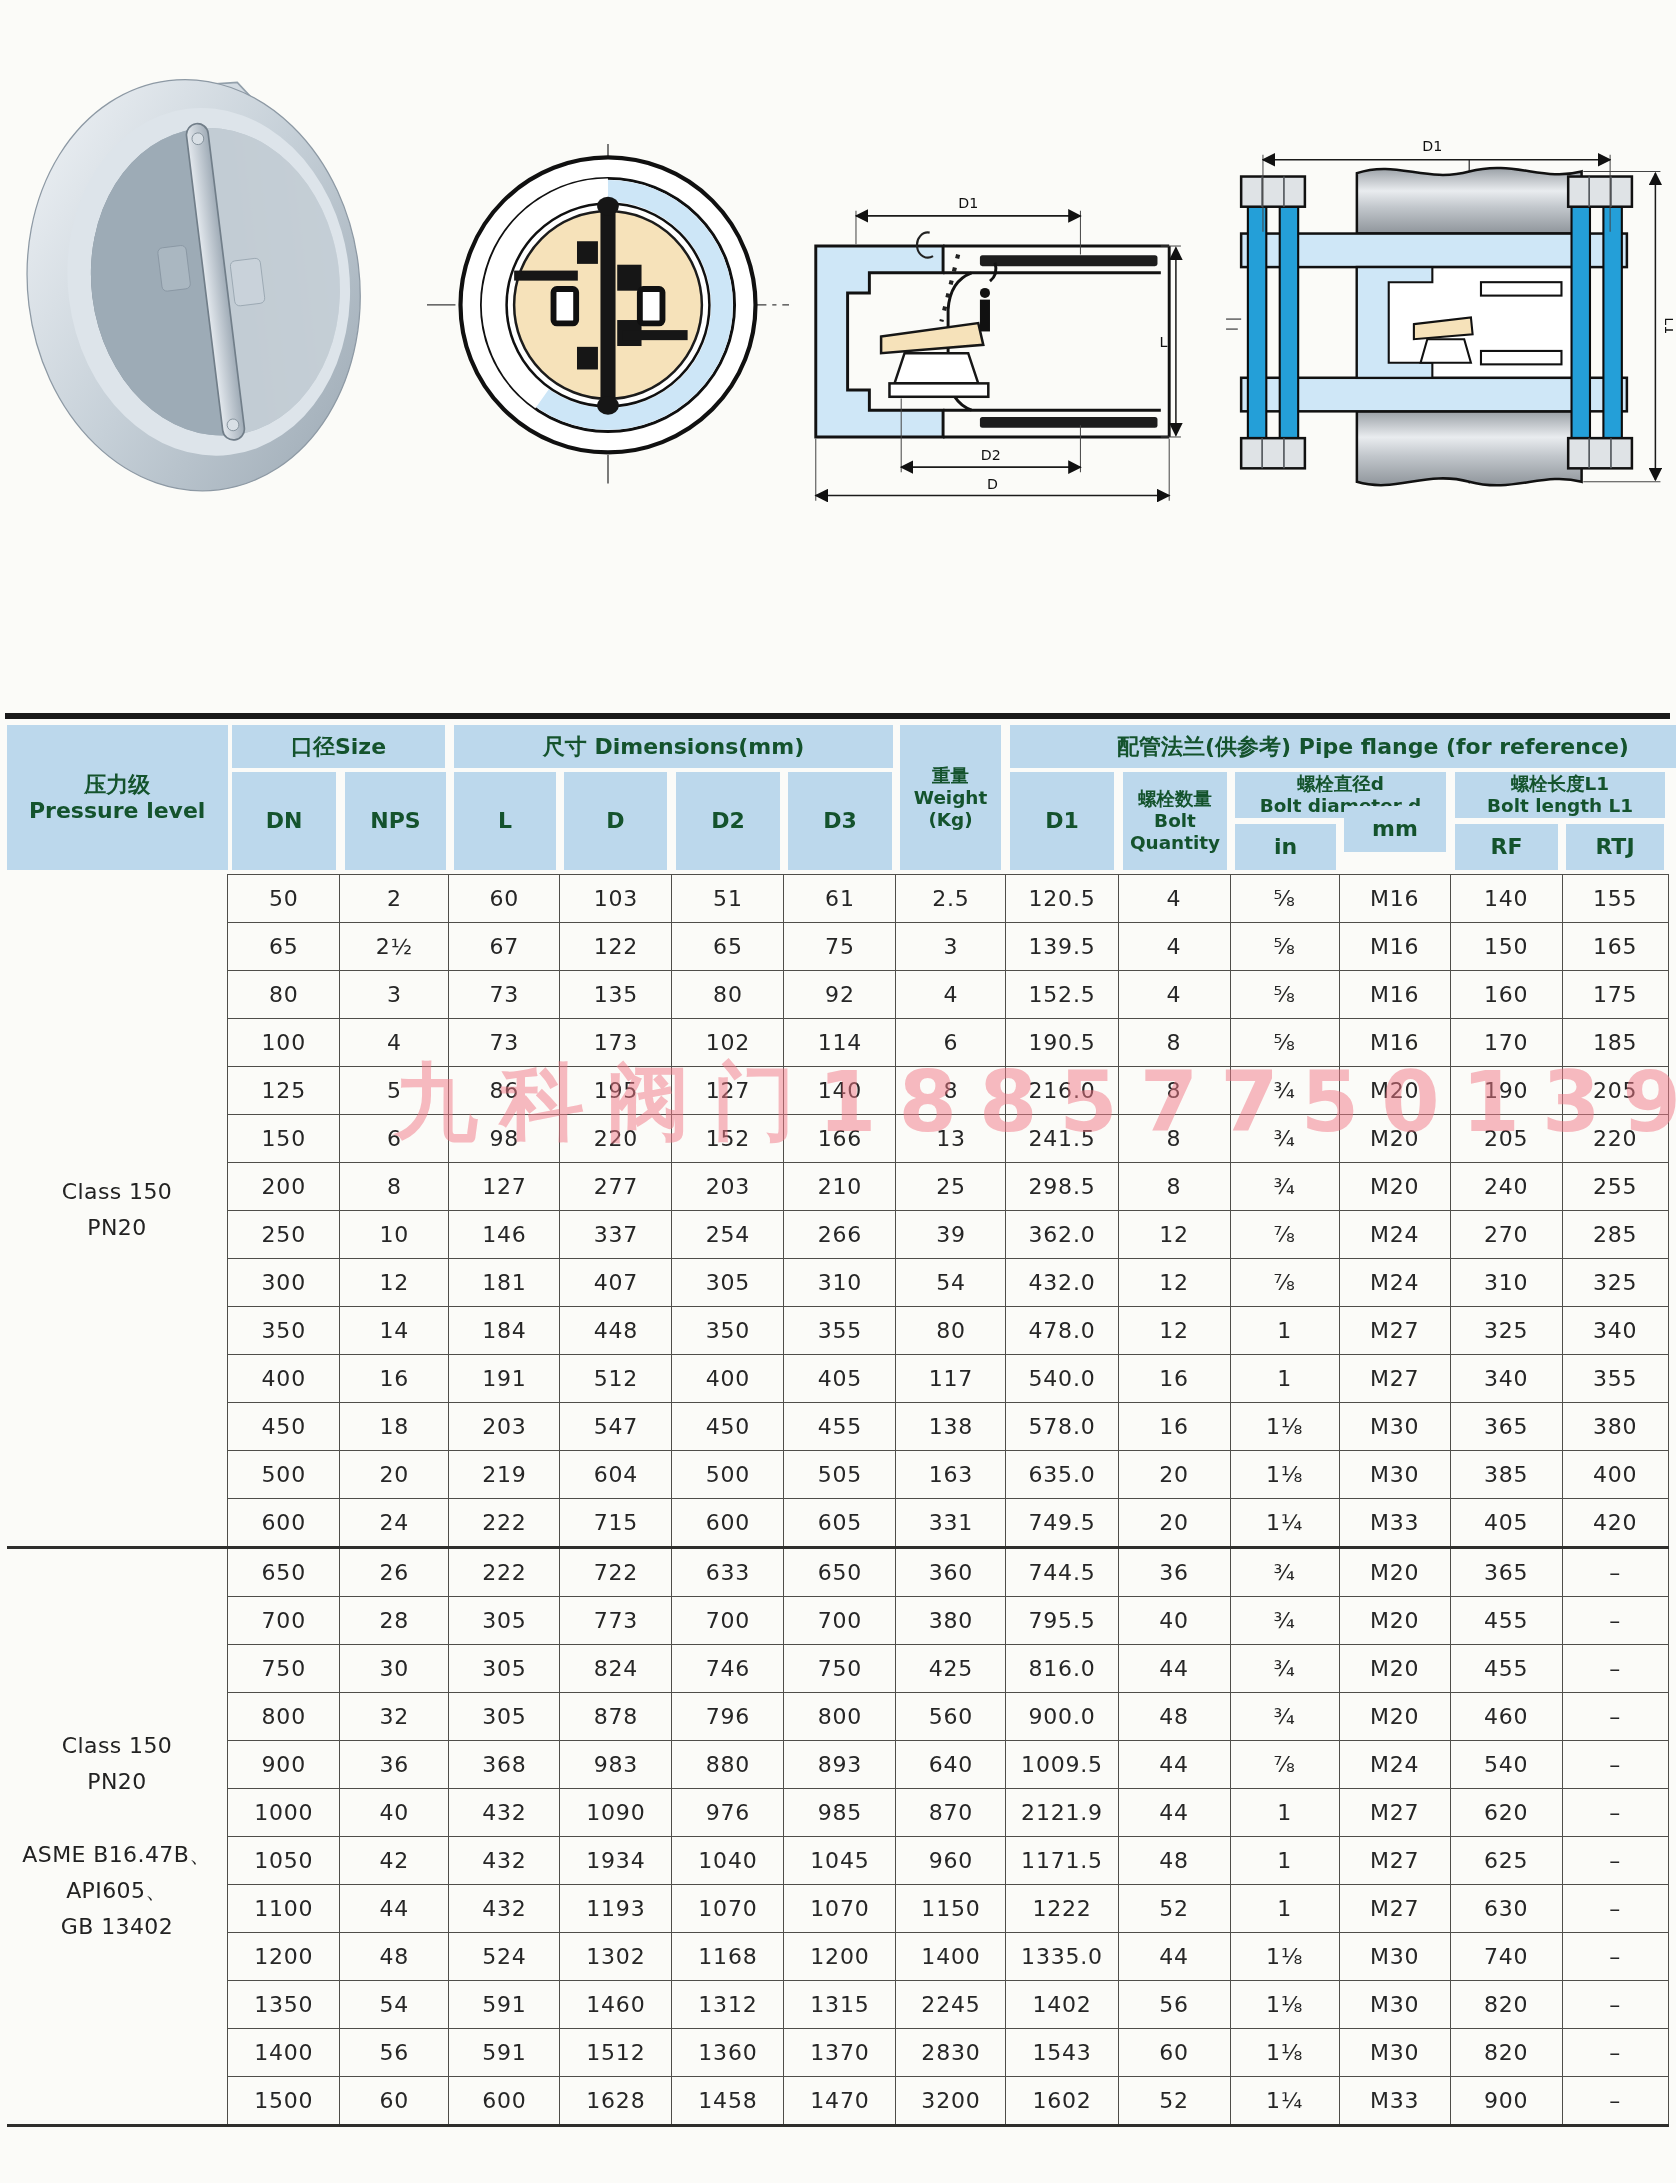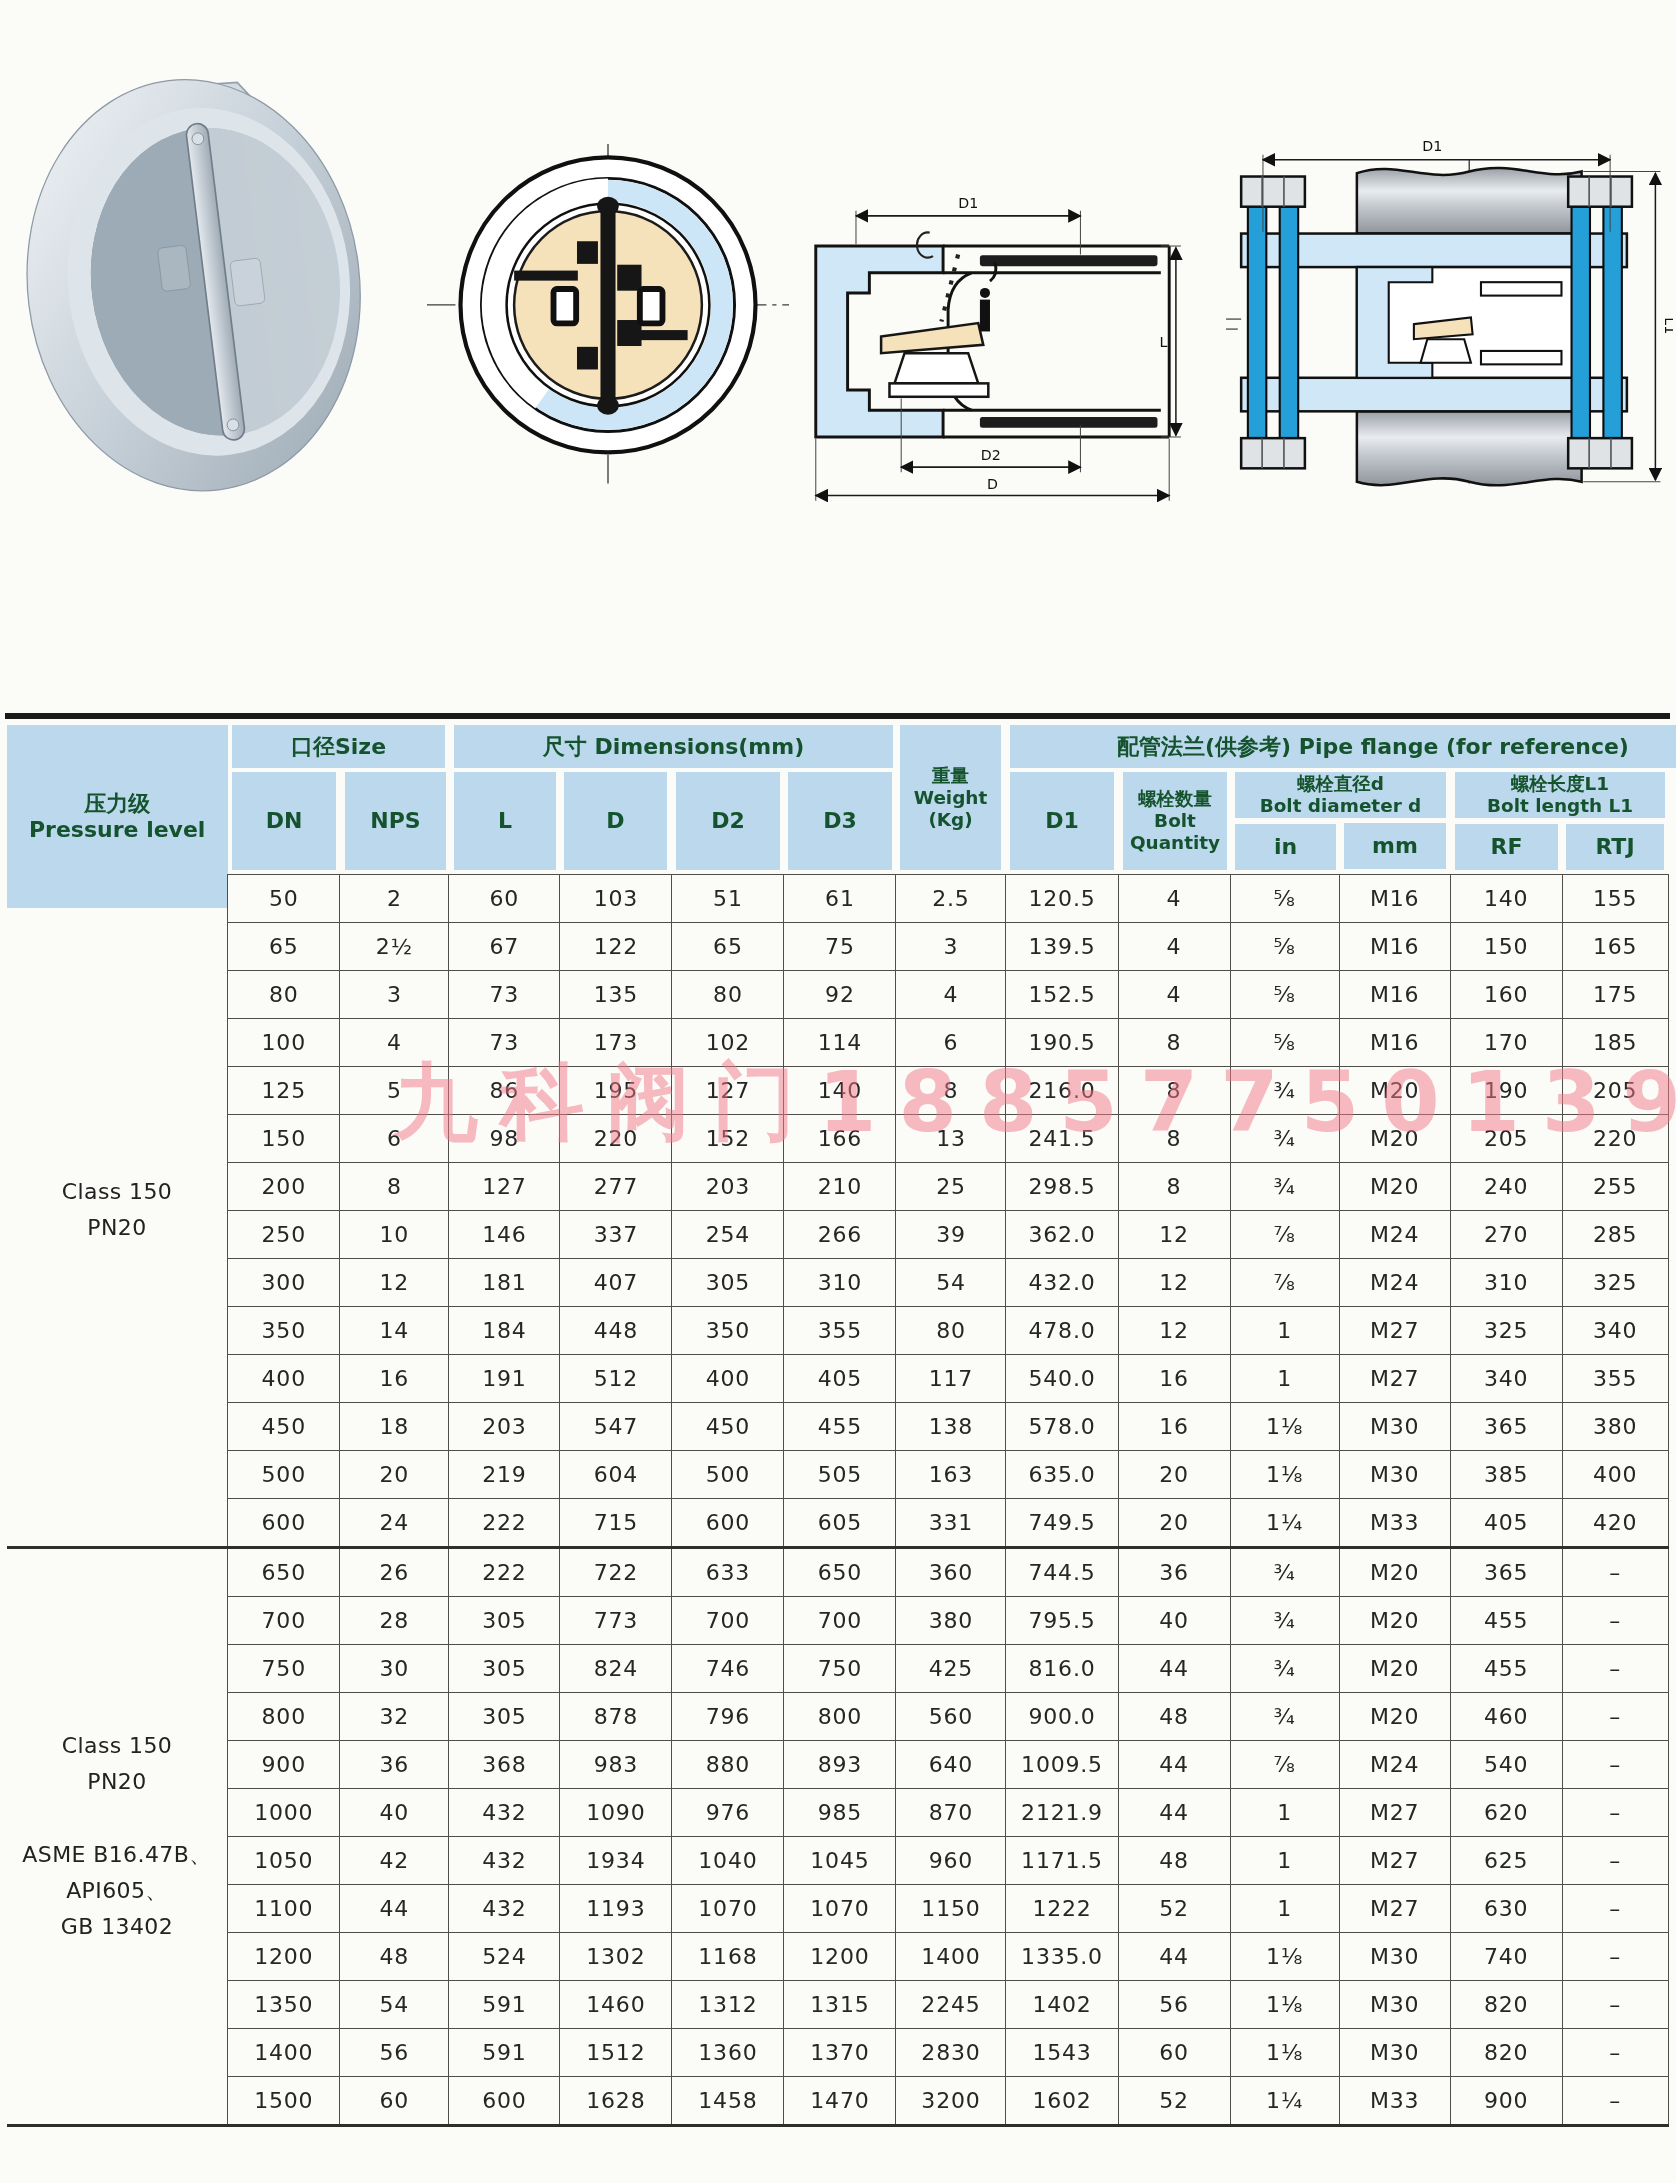--- a/index.html
+++ b/index.html
@@ -191,21 +191,21 @@
     <line x1="438" y1="54" x2="530" y2="54" class="ext"></line>
       <line x1="438" y1="424" x2="530" y2="424" class="ext"></line>
     <line x1="524" y1="56" x2="524" y2="422" class="dim" marker-start="url(#a4)" marker-end="url(#a4)"></line>
     <text transform="rotate(90 536 238)" x="536" y="238" text-anchor="middle">L1</text>
   </svg>
 </div>
 
 <div class="divider"></div>
 
 <div class="abs" style="left:0;top:721px;width:1677px;height:153px;">
-  <div class="hcell h-lg" style="left:6.7px;top:4.2px;width:221px;height:183px;">压力级
+  <div class="hcell h-lg" style="left:6.7px;top:4.2px;width:221px;height:145px;">压力级
 Pressure level</div>
   <div class="hcell h-lg" style="left:232px;top:4.2px;width:213px;height:43px;">口径Size</div>
   <div class="hcell h-lg" style="left:454px;top:4.2px;width:439px;height:43px;">尺寸 Dimensions(mm)</div>
   <div class="hcell h-sm" style="left:900px;top:4.2px;width:101px;height:145px;">重量
 Weight
 (Kg)</div>
   <div class="hcell h-lg" style="left:1010px;top:4.2px;width:726px;height:43px;">配管法兰(供参考) Pipe flange (for reference)</div>
 
   <div class="hcell h-md" style="left:232px;top:51px;width:104px;height:98px;">DN</div>
   <div class="hcell h-md" style="left:345px;top:51px;width:101px;height:98px;">NPS</div>
@@ -216,21 +216,21 @@
   <div class="hcell h-md" style="left:1010px;top:51px;width:104px;height:98px;">D1</div>
   <div class="hcell h-sm" style="left:1123px;top:51px;width:104px;height:98px;">螺栓数量
 Bolt
 Quantity</div>
   <div class="hcell h-sm" style="left:1235px;top:51px;width:211px;height:46px;">螺栓直径d
 Bolt diameter d</div>
   <div class="hcell h-sm" style="left:1455px;top:51px;width:210px;height:46px;">螺栓长度L1
 Bolt length L1</div>
 
   <div class="hcell h-md" style="left:1235px;top:103px;width:101px;height:46px;">in</div>
-  <div class="hcell h-md" style="left:1344px;top:102px;width:102px;height:46px;">mm</div>
+  <div class="hcell h-md" style="left:1344px;top:85px;width:102px;height:46px;">mm</div>
   <div class="hcell h-md" style="left:1455px;top:103px;width:103px;height:46px;">RF</div>
   <div class="hcell h-md" style="left:1566px;top:103px;width:98px;height:46px;">RTJ</div>
 </div>
 
 <table class="dims">
   <colgroup>
     <col style="width:221px">
       <col style="width:112px">
       <col style="width:109px">
       <col style="width:111px">

